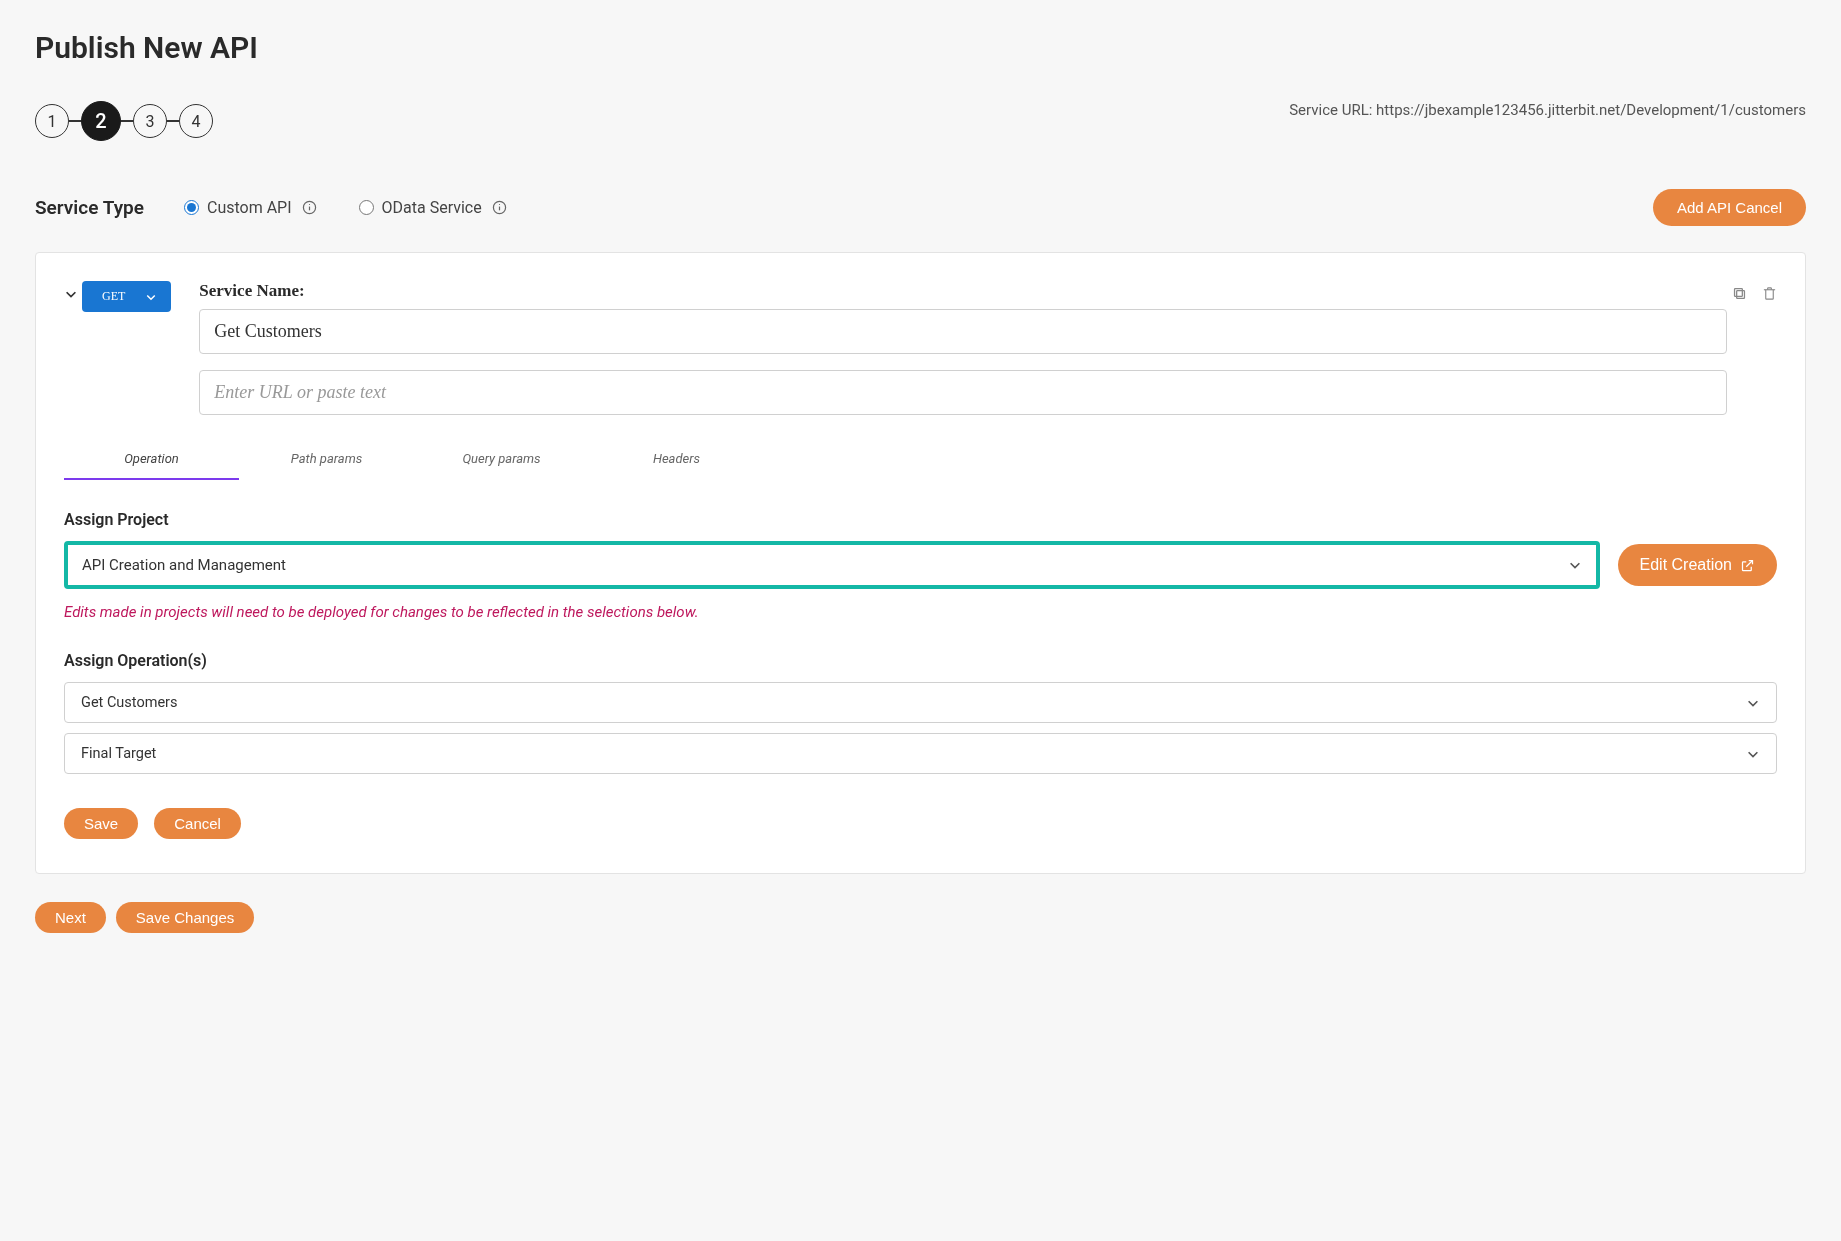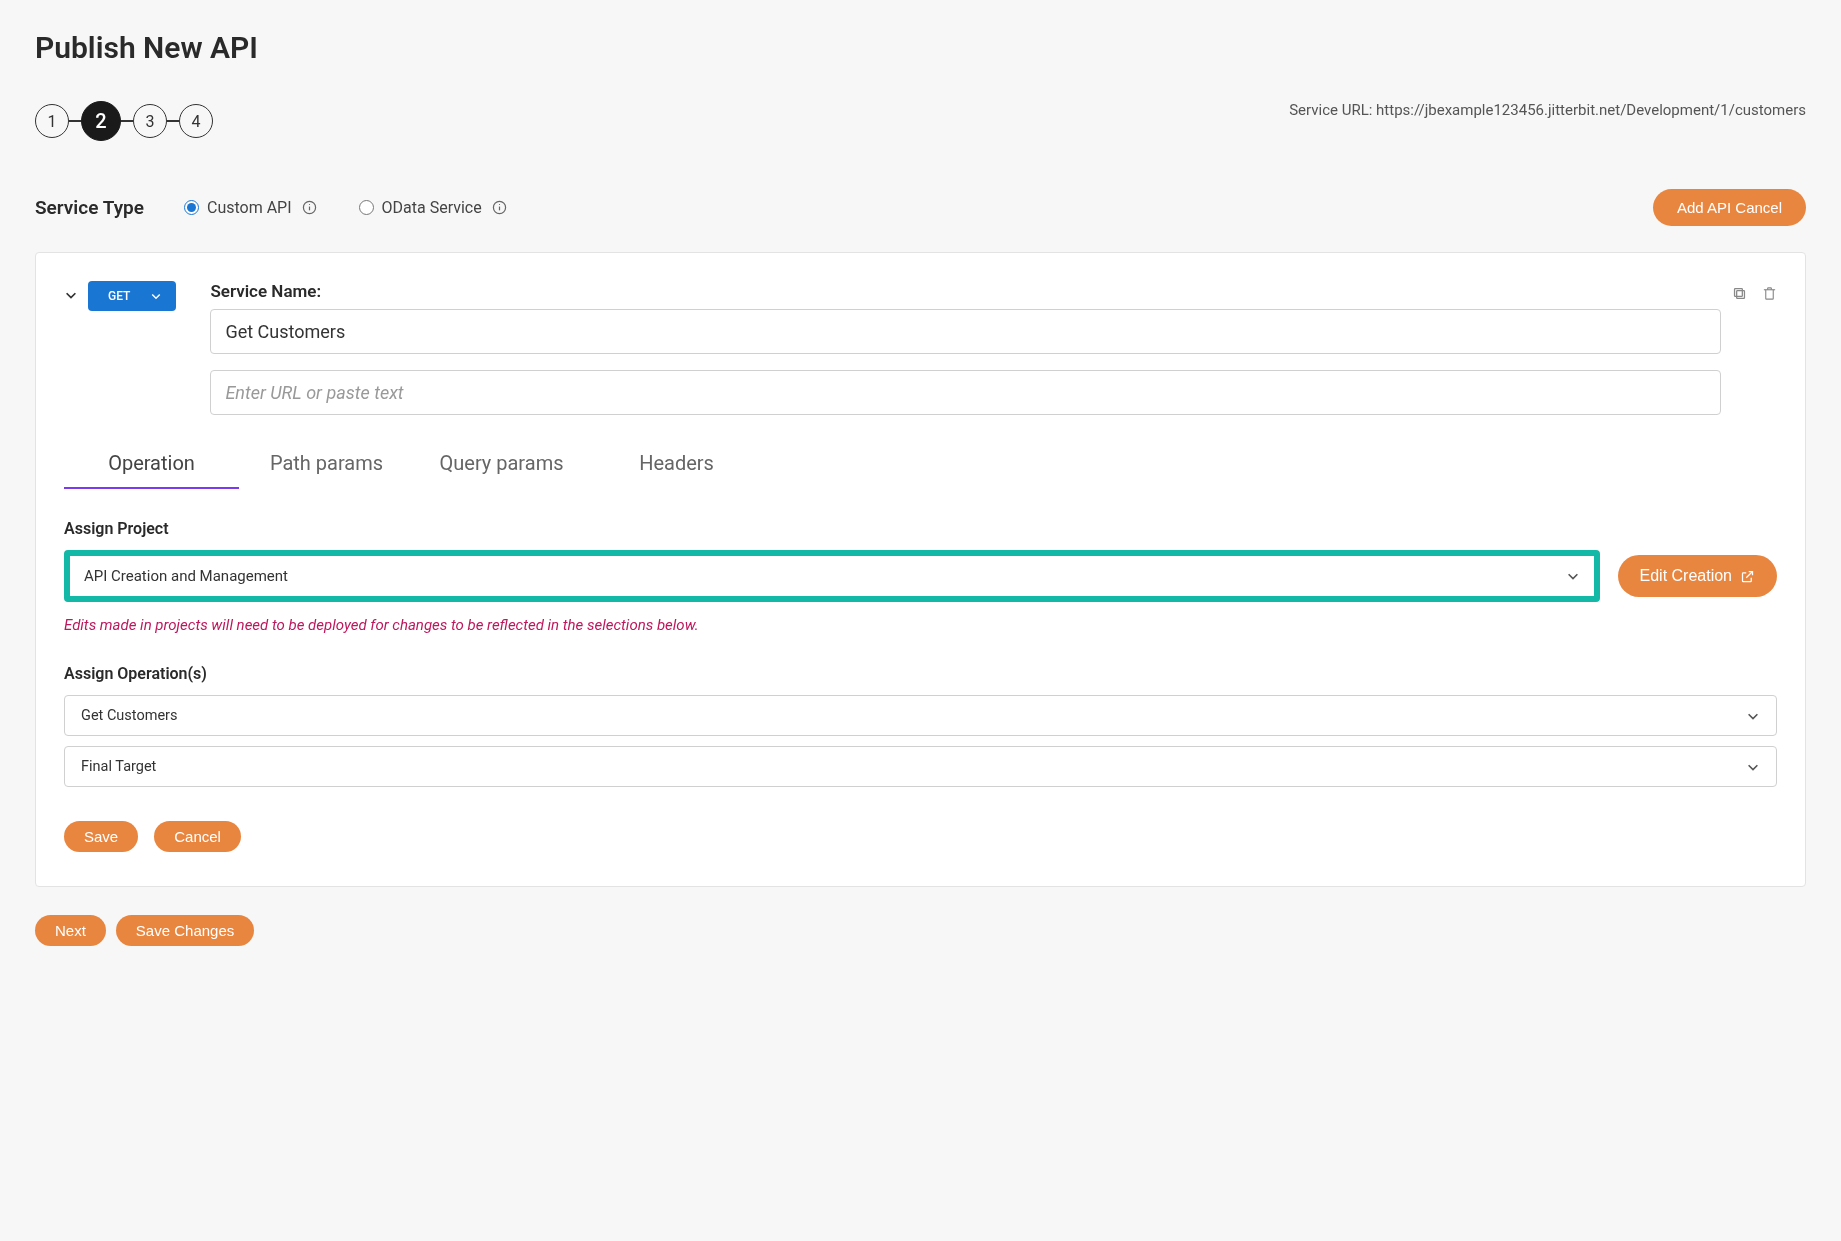--- a/index.html
+++ b/index.html
@@ -114,21 +114,22 @@
 .card {
   background: #fff;
   border: 1px solid #e3e3e3;
   border-radius: 4px;
   padding: 28px 28px 34px 28px;
   margin-bottom: 28px;
 }
 .card-top {
   display: flex;
   align-items: flex-start;
-  gap: 10px;
+  gap: 4px;
+  font-family: Liberation Serif, serif;
 }
 .collapse-icon {
   margin-top: 6px;
   cursor: pointer;
 }
 .method-badge {
   background: #1976d2;
   color: #fff;
   font-size: 12px;
   font-weight: 500;
@@ -177,45 +178,46 @@
 }
 .tabs {
   display: flex;
   margin-top: 8px;
   border-bottom: 0;
 }
 .tab {
   padding: 12px 0;
   width: 175px;
   text-align: center;
-  font-size: 20px;
+  font-size: 13px;
   color: #666;
   cursor: pointer;
   border-bottom: 2px solid transparent;
+  font-style: italic;
 }
 .tab.active {
   color: #444;
   border-bottom: 2px solid #7c3aed;
   font-weight: 400;
 }
 .section-label {
   font-size: 16px;
   font-weight: 600;
   color: #2a2a2a;
   margin-top: 30px;
   margin-bottom: 12px;
 }
 .project-row {
   display: flex;
   align-items: center;
   gap: 18px;
 }
 .select-field {
   flex: 1;
-  border: 6px solid #14b8a6;
+  border: 4px solid #14b8a6;
   border-radius: 4px;
   padding: 11px 14px;
   display: flex;
   justify-content: space-between;
   align-items: center;
   background: #fff;
   cursor: pointer;
   font-size: 15px;
   color: #333;
 }

